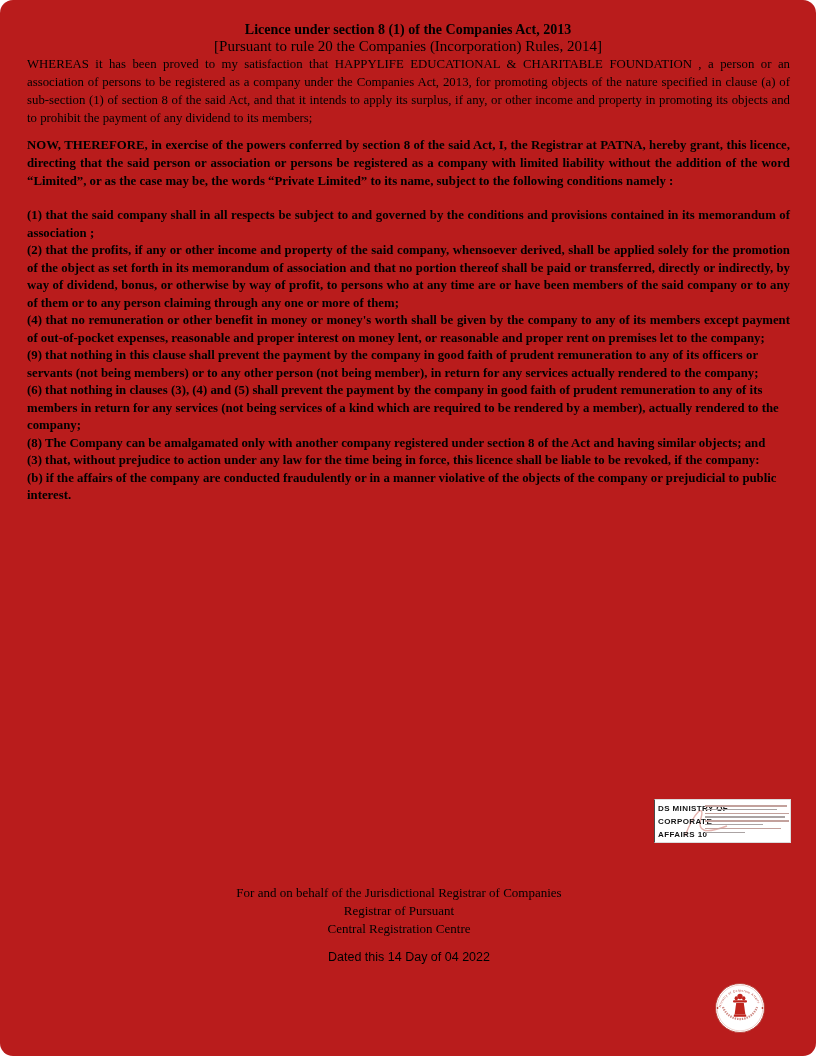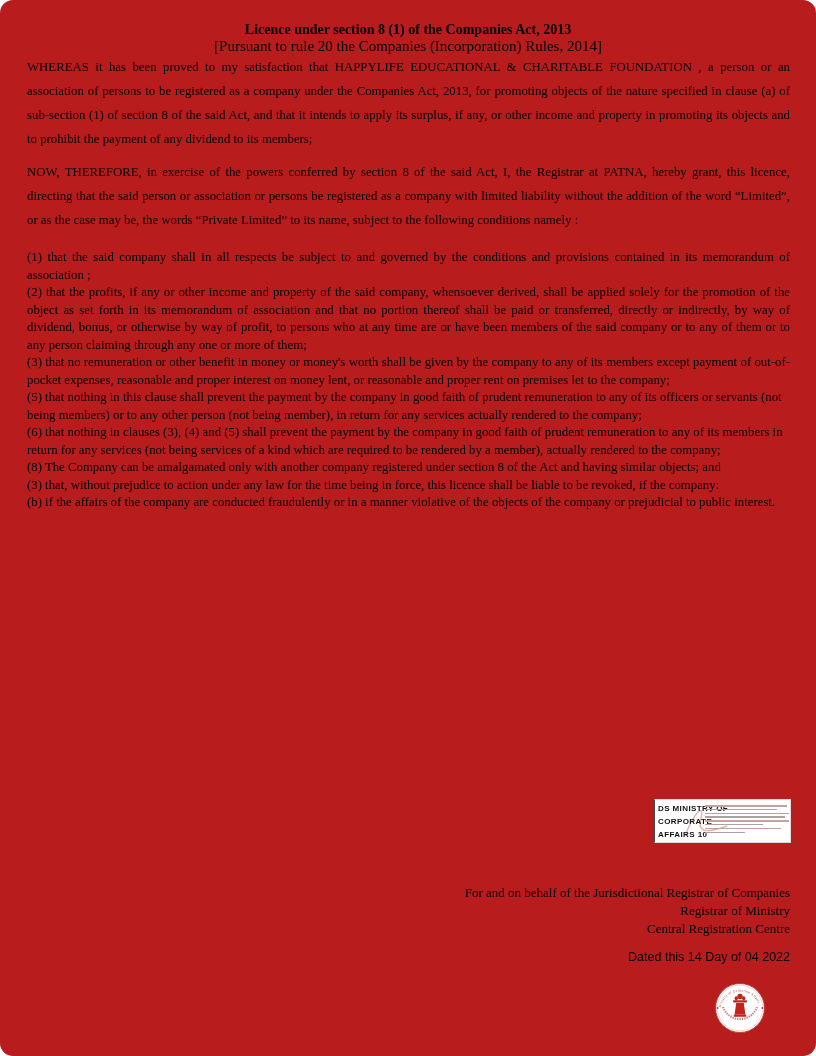--- a/index.html
+++ b/index.html
@@ -9,25 +9,25 @@
     background:#b91c1c;
     font-family:"Liberation Serif",serif;
     color:#000;
     overflow:hidden;
     border-radius:13px;
   }
   .doc-header{padding-top:21px;text-align:center;}
   .doc-title{font-size:14px;font-weight:bold;line-height:17px;}
   .doc-subtitle{font-size:15px;line-height:17px;}
   .licence-number{margin:31px 26px 6px 27px;font-size:12.8px;line-height:16px;}
-  .para{margin:0 26px 0 27px;font-size:12.8px;line-height:24px;}
-  .gap-top{margin-top:9px;}
+  .para{margin:0 26px 0 27px;font-size:12.8px;line-height:18px;}
+  .gap-top{margin-top:9px;font-weight:bold;}
   .justify{text-align:justify;}
   .conditions{margin:17px 26px 0 27px;}
-  .cond{margin:0;font-size:12.8px;line-height:17.5px;}
+  .cond{margin:0;font-size:12.8px;line-height:17.5px;font-weight:bold;}
 
   
   .digital-signature-stamp{
     position:absolute;left:654px;top:799px;width:137px;height:44px;
     border:1px solid #dcdcdc;border-left:1px solid #4a4a4a;
     box-sizing:border-box;background:#fff;
     font-family:"Liberation Sans",sans-serif;
   }
   .ds-label{
     position:absolute;left:3px;top:2px;
@@ -43,21 +43,21 @@
   .ds-fineprint i:nth-child(4){width:80px;}
   .ds-fineprint i:nth-child(5){width:84px;}
   .ds-fineprint i:nth-child(6){width:58px;}
   .ds-fineprint i:nth-child(7){width:76px;}
   .ds-fineprint i:nth-child(8){width:40px;}
   .flourish{position:absolute;left:26px;top:0;pointer-events:none;}
 
   
   .sign-block{
     position:absolute;left:8px;right:26px;top:884px;
-    text-align:right;font-size:13px;line-height:18px;
+    text-align:center;font-size:13px;line-height:18px;
   }
   .sign-block .dated{
     margin-top:10px;
     font-family:"Liberation Sans",sans-serif;
     font-size:12.5px;
     padding-left:20px;
   }
 
   .seal{position:absolute;left:712px;top:980px;}
 </style>
@@ -72,22 +72,22 @@
   </div>
 
 
   <p class="para justify">WHEREAS it has been proved to my satisfaction that HAPPYLIFE EDUCATIONAL &amp; CHARITABLE FOUNDATION , a person or an association of persons to be registered as a company under the Companies Act, 2013, for promoting objects of the nature specified in clause (a) of sub-section (1) of section 8 of the said Act, and that it intends to apply its surplus, if any, or other income and property in promoting its objects and to prohibit the payment of any dividend to its members;</p>
 
   <p class="para justify gap-top">NOW, THEREFORE, in exercise of the powers conferred by section 8 of the said Act, I, the Registrar at PATNA, hereby grant, this licence, directing that the said person or association or persons be registered as a company with limited liability without the addition of the word “Limited”, or as the case may be, the words “Private Limited” to its name, subject to the following conditions  namely :</p>
 
   <div class="conditions">
     <p class="cond justify">(1) that the said company shall in all respects be subject to and governed by the conditions and provisions contained in its memorandum of association ;</p>
     <p class="cond justify">(2) that the profits, if any or other income and property of the said company, whensoever derived, shall be applied solely for the promotion of the object as set forth in its memorandum of association and that no portion thereof shall be paid or transferred, directly or indirectly, by way of dividend, bonus, or otherwise by way of profit, to persons who at any time are or have been members of the said company or to any of them or to any person claiming through any one or more of them;</p>
-    <p class="cond justify">(3) that no remuneration or other benefit in money or money's worth shall be given by the company to any of its members except payment of out-of-pocket expenses, reasonable and proper interest on money lent, or reasonable and proper rent on premises let to the company;</p>
-    <p class="cond">(5)  that nothing in this clause shall prevent the payment by the company in good faith of prudent remuneration to any of its officers or servants (not being members) or to any other person (not being member), in return for any services actually rendered to the company;</p>
+    <p class="cond justify">(4) that no remuneration or other benefit in money or money's worth shall be given by the company to any of its members except payment of out-of-pocket expenses, reasonable and proper interest on money lent, or reasonable and proper rent on premises let to the company;</p>
+    <p class="cond">(9)  that nothing in this clause shall prevent the payment by the company in good faith of prudent remuneration to any of its officers or servants (not being members) or to any other person (not being member), in return for any services actually rendered to the company;</p>
     <p class="cond">(6)  that nothing in clauses (3), (4) and (5) shall prevent the payment by the company in good faith of prudent remuneration to any of its members in return for any services (not being services of a kind which are required to be rendered by a member), actually rendered to the company;</p>
     <p class="cond">(8) The Company can be amalgamated only with another company registered under section 8 of the Act and having similar objects; and</p>
     <p class="cond">(3) that, without prejudice to action under any law for the time being in force, this licence shall be liable to be revoked, if the company:</p>
     <p class="cond">(b) if the affairs of the company are conducted fraudulently or in a manner violative of the objects of the company or prejudicial to public interest.</p>
   </div>
 
   <div class="digital-signature-stamp">
     <svg class="flourish" width="60" height="44" viewBox="0 0 60 44">
       <path d="M4,36 C14,10 24,4 20,18 C16,32 24,34 46,26" fill="none" stroke="#dc9a93" stroke-width="1.4" opacity="0.75"></path>
     </svg>
@@ -103,21 +103,21 @@
         <i></i>
         <i></i>
         <i></i>
         <i></i>
         <i></i>
     </div>
   </div>
 
   <div class="sign-block">
     <div>For and on behalf of the Jurisdictional Registrar of Companies</div>
-    <div>Registrar of Ministry</div>
+    <div>Registrar of Pursuant</div>
     <div>Central Registration Centre</div>
     <div class="dated">Dated this 14 Day of 04 2022</div>
   </div>
 
   <svg class="seal" width="56" height="56" viewBox="0 0 56 56">
     <circle cx="28" cy="28" r="24.5" fill="#ffffff" stroke="#b43a32" stroke-width="0.9"></circle>
     <circle cx="28" cy="28" r="22.8" fill="none" stroke="#d49790" stroke-width="0.4"></circle>
     <defs>
       <path id="sealTopArc" d="M8.5,31 A19.5,19.5 0 0 1 47.5,31"></path>
       <path id="sealBottomArc" d="M9.5,25 A19,19 0 0 0 46.5,25"></path>

